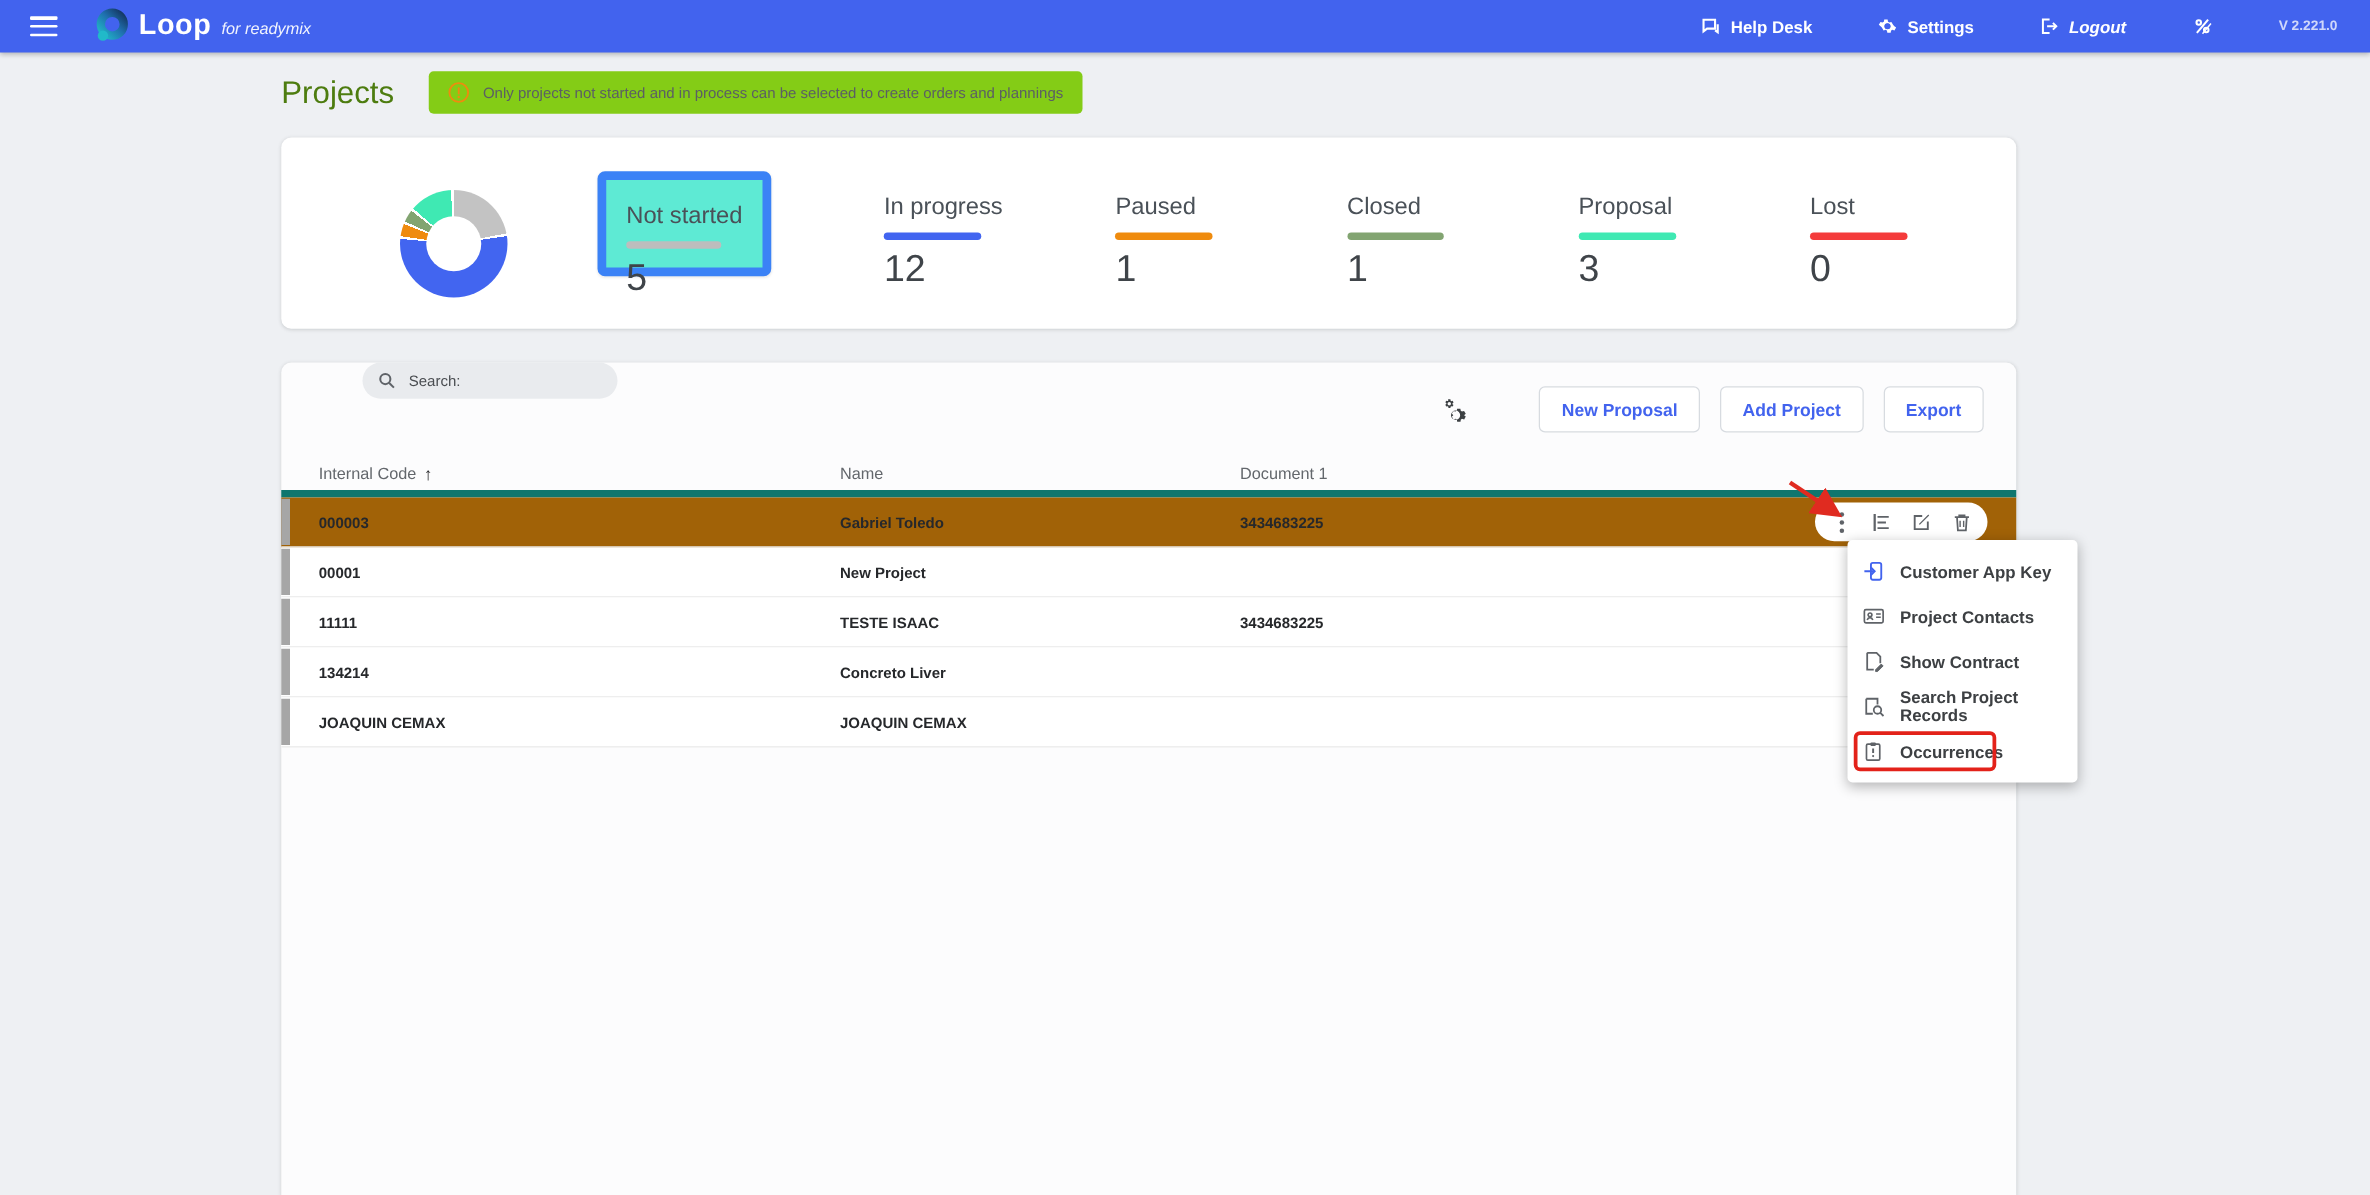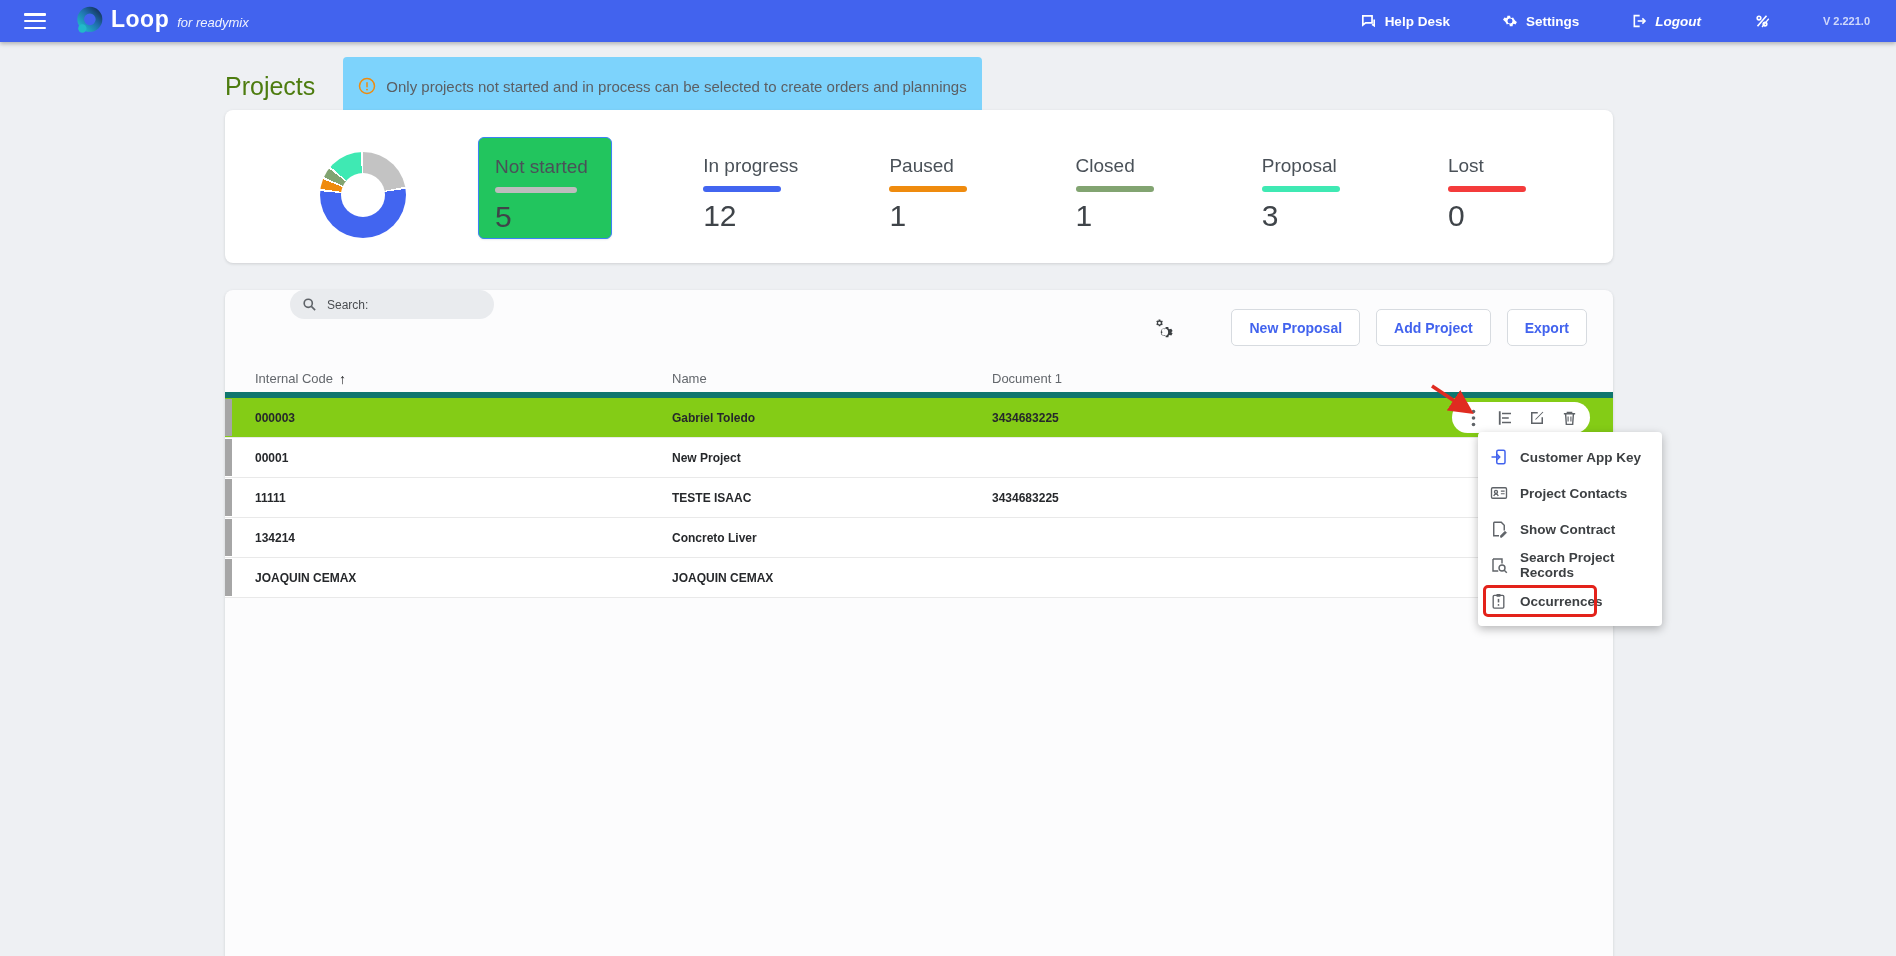--- a/index.html
+++ b/index.html
@@ -20,35 +20,35 @@
   .nav-right { margin-left:auto; display:flex; align-items:center; gap:52px; padding-right:26px; }
   .nav-item { display:flex; align-items:center; gap:8px; font-size:13.5px; font-weight:bold; cursor:pointer; }
   .nav-item.logout { font-style:italic; }
   .nav-version { font-size:11px; font-weight:bold; color:rgba(255,255,255,.75); }
   .nav-icon svg { display:block; }
 
   
   .content { position:absolute; left:225px; width:1388px; top:42px; }
   .title-row { position:absolute; top:15px; left:0; display:flex; align-items:center; gap:28px; }
   .page-title { font-size:25px; font-weight:500; color:#4d7c0f; }
-  .alert-chip { background:#7dd3fc; border-radius:4px; padding:20px 15px; display:flex;
-                align-items:center; gap:10px; font-size:15px; color:#5b5f64; }
+  .alert-chip { background:#84cc16; border-radius:4px; padding:8px 15px; display:flex;
+                align-items:center; gap:10px; font-size:12px; color:#5b5f64; }
 
   .card { background:#fff; border-radius:8px; box-shadow:0 1px 3px rgba(60,64,67,.18); }
 
   
   .status-card { position:absolute; top:68px; left:0; width:1388px; height:153px; }
   .donut { position:absolute; left:95px; top:42px; width:86px; height:86px; border-radius:50%; }
   .donut::after { content:""; position:absolute; left:50%; top:50%; width:44px; height:44px;
                   transform:translate(-50%,-50%); background:#fff; border-radius:50%; }
   .status-row { position:absolute; left:253px; right:70px; top:0; height:100%;
                 display:flex; justify-content:space-between; }
   .status-item { padding-top:45px; min-width:95px; cursor:pointer; }
-  .status-item.selected { border:1px solid #3b82f6; background:#22c55e; border-radius:6px;
-                          padding:18px 16px 10px 16px; margin-top:27px; height:102px; min-width:134px;
+  .status-item.selected { border:7px solid #3b82f6; background:#5eead4; border-radius:6px;
+                          padding:18px 16px 10px 16px; margin-top:27px; height:84px; min-width:134px;
                           box-shadow:0 1px 2px rgba(0,0,0,.08); }
   .status-label { font-size:19px; color:#4a5158; }
   .status-bar { height:6px; border-radius:3px; margin-top:9px; width:82%; min-width:62px; }
   .status-count { font-size:30px; color:#3f4449; margin-top:7px; }
 
   
   .table-card { position:absolute; top:248px; left:0; width:1388px; height:666px;
                 border-radius:8px 8px 0 0; background:#fcfcfd; }
   .toolbar { position:absolute; top:0; left:0; right:0; height:75px; display:flex; }
   .search-pill { margin-left:65px; width:204px; height:29px; background:#e9ebee; border-radius:15px;
@@ -65,21 +65,21 @@
   .thead { position:absolute; top:75px; left:0; right:0; height:33px; display:grid;
            grid-template-columns:417px 320px 1fr; align-items:center; padding-left:30px;
            color:#63676c; font-size:13px; border-bottom:6px solid #0f766e; }
   .th { display:flex; align-items:center; gap:6px; cursor:pointer; }
   .sort-arrow { color:#202124; font-size:14px; font-weight:bold; }
 
   .tbody { position:absolute; top:108px; left:0; right:0; }
   .trow { position:relative; height:40px; display:grid; grid-template-columns:417px 320px 1fr;
           align-items:center; padding-left:30px; font-size:12px; font-weight:bold; color:#26282b;
           border-bottom:1px solid #e9e9e9; background:#fff; cursor:pointer; }
-  .trow.selected { background:#84cc16; }
+  .trow.selected { background:#a16207; }
   .trow .accent { position:absolute; left:0; top:1px; bottom:1px; width:7px; background:#a6a6a6; }
 
   .row-actions { position:absolute; right:23px; top:4px; height:31px; background:#fff;
                  border-radius:16px; display:flex; align-items:center; gap:14px; padding:0 12px; }
   .row-action { width:18px; height:18px; color:#5f6368; cursor:pointer; display:flex;
                 align-items:center; justify-content:center; }
 
   
   .context-menu { position:absolute; left:1478px; top:432px; width:184px; background:#fff;
                   border-radius:4px; box-shadow:0 3px 10px rgba(0,0,0,.28); padding:7px 0; z-index:60;font-weight:bold; }

